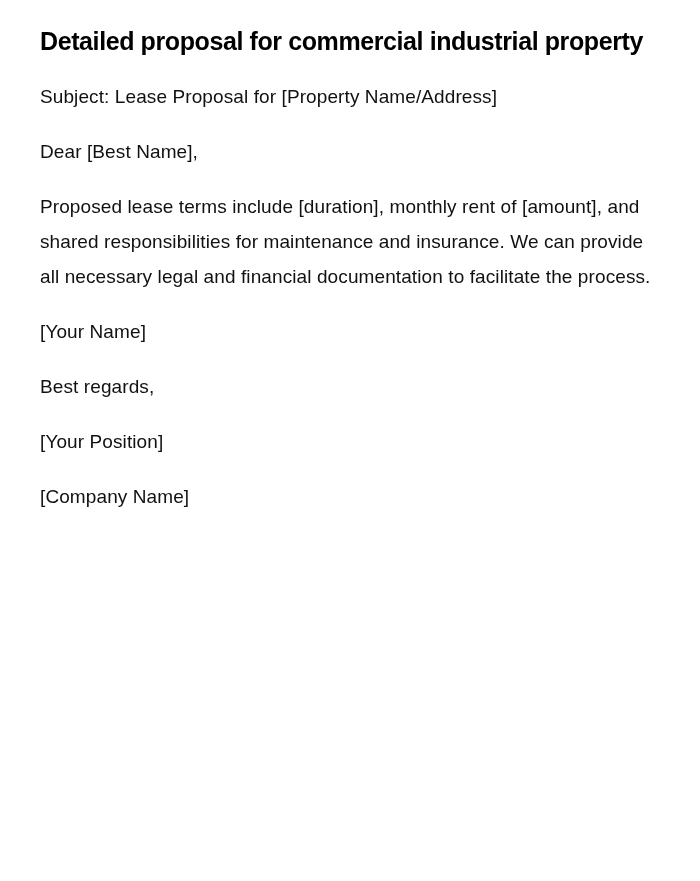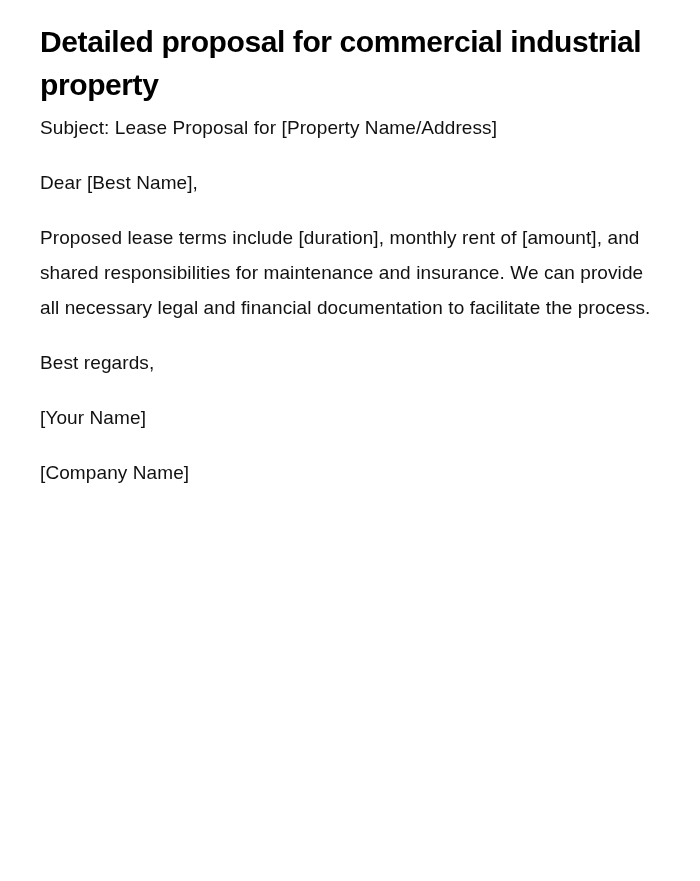--- a/index.html
+++ b/index.html
@@ -15,38 +15,39 @@
       font-family: "Liberation Sans", sans-serif;
     }
     .page {
       padding: 20px 40px 0 40px;
       box-sizing: border-box;
       width: 700px;
     }
     .title {
       font-family: "Liberation Sans", sans-serif;
       font-weight: bold;
-      font-size: 30px;
+      font-size: 25px;
       line-height: 43px;
       margin: 0 0 2px 0;
       color: #000000;
       letter-spacing: -0.4px;
     }
     .para {
       font-size: 19px;
       line-height: 35px;
-      margin: 4px 0 20px 0;
+      margin: 16px 0 20px 0;
       color: #111111;
       letter-spacing: 0.1px;
     }
   </style>
 </head>
 <body>
 
 <div class="page">
   <h1 class="title">Detailed proposal for commercial industrial property</h1>
   <p class="para">Subject: Lease Proposal for [Property Name/Address]</p>
   <p class="para">Dear [Best Name],</p>
   <p class="para">Proposed lease terms include [duration], monthly rent of [amount], and shared responsibilities for maintenance and insurance. We can provide all necessary legal and financial documentation to facilitate the process.</p>
+  <p class="para">[Your Name]</p>
   <p class="para">Best regards,</p>
-  <p class="para">[Your Name]</p>
+  <p class="para">[Your Position]</p>
   <p class="para">[Company Name]</p>
 </div>
 
 </body></html>

